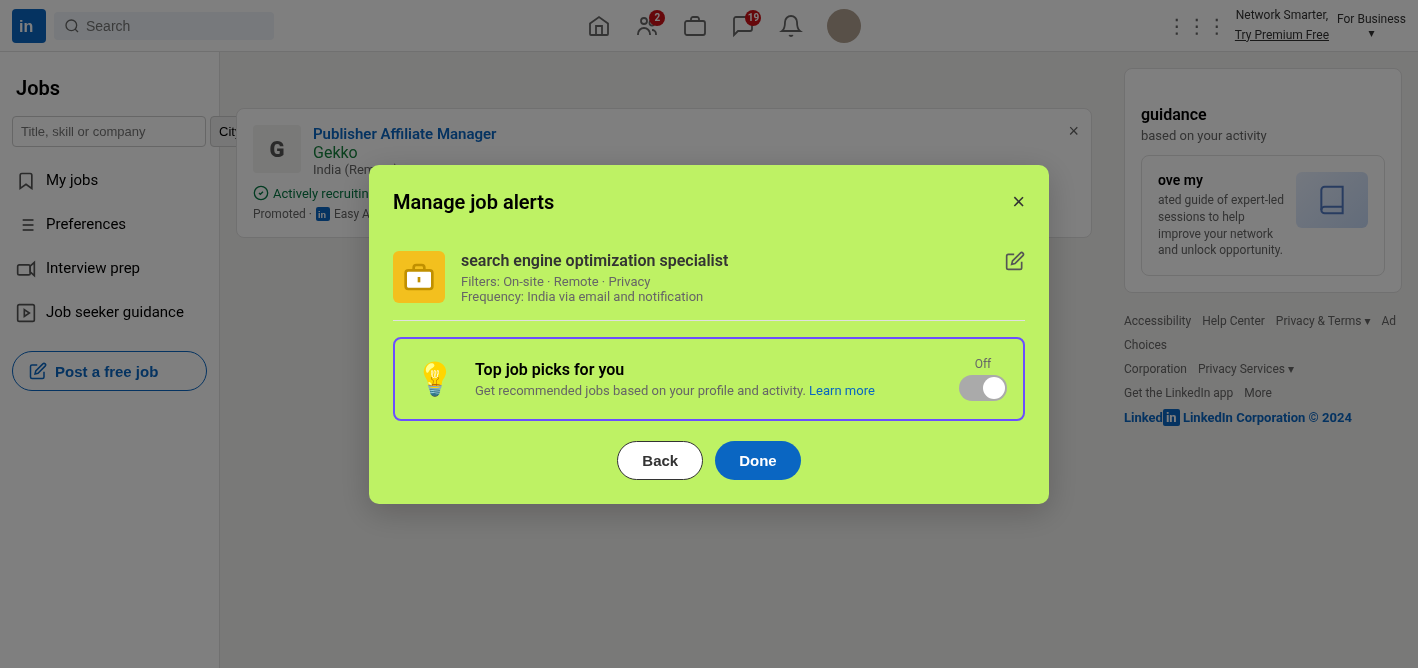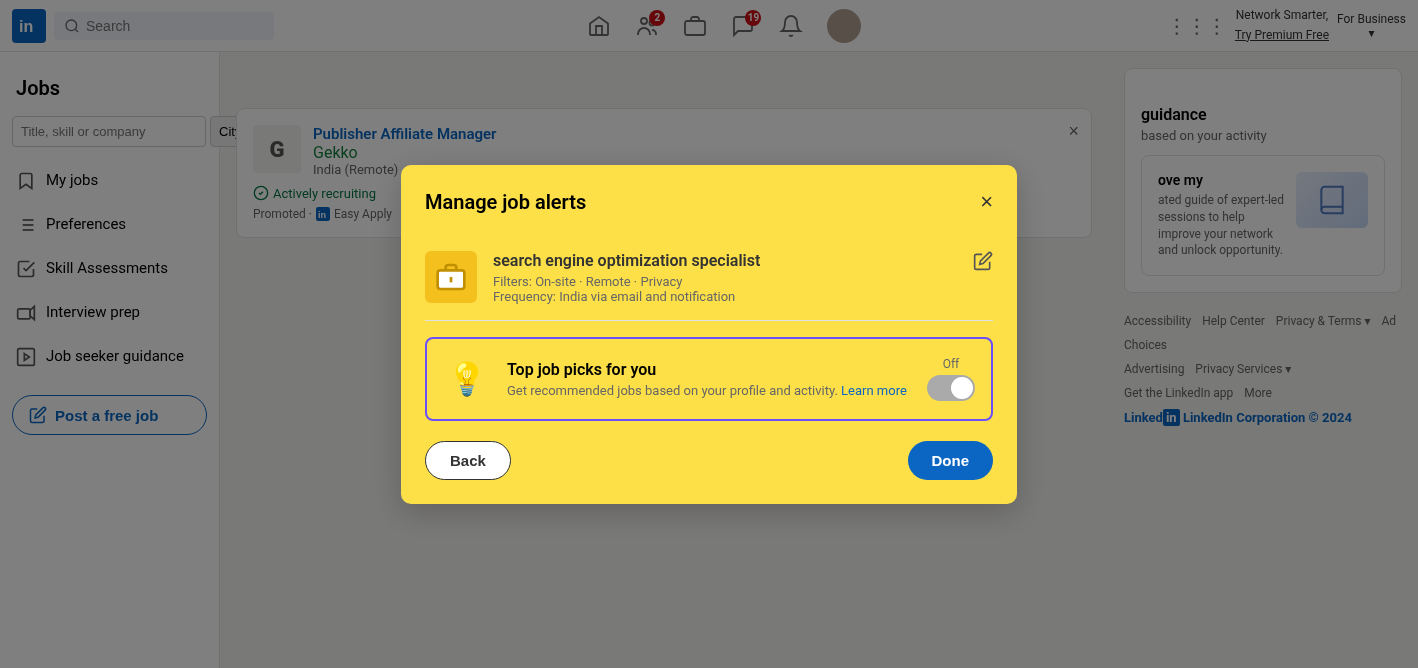--- a/index.html
+++ b/index.html
@@ -134,21 +134,21 @@
 
     
     .overlay {
       position: fixed; top: 0; left: 0; width: 100%; height: 100%;
       background: rgba(0,0,0,0.5); z-index: 100;
       display: flex; align-items: center; justify-content: center;
     }
 
     
     .modal {
-      background: #fde047; border-radius: 10px; width: 616px; max-width: 95%;
+      background: #bef264; border-radius: 10px; width: 680px; max-width: 95%;
       padding: 24px; position: relative; z-index: 101;
       box-shadow: 0 8px 32px rgba(0,0,0,0.2);
     }
     .modal-header { display: flex; justify-content: space-between; align-items: center; margin-bottom: 20px; }
     .modal-title { font-size: 20px; font-weight: 600; color: #000; }
     .modal-close { background: none; border: none; cursor: pointer; font-size: 22px; color: #333; }
 
     .alert-item { display: flex; align-items: flex-start; gap: 16px; padding: 16px 0; border-bottom: 1px solid #e0e0e0; }
     .alert-icon { width: 52px; height: 52px; background: #f3c01e; border-radius: 6px; display: flex; align-items: center; justify-content: center; font-size: 28px; flex-shrink: 0; }
     .alert-info { flex: 1; }
@@ -173,21 +173,21 @@
     .toggle-switch {
       width: 48px; height: 26px; background: #aaa; border-radius: 13px;
       position: relative; cursor: pointer;
     }
     .toggle-knob {
       position: absolute; right: 2px; top: 2px;
       width: 22px; height: 22px; border-radius: 50%; background: white;
     }
 
     
-    .modal-footer { display: flex; justify-content: space-between; gap: 12px; margin-top: 20px; }
+    .modal-footer { display: flex; justify-content: center; gap: 12px; margin-top: 20px; }
     .btn-back {
       border: 1.5px solid #333; background: white; border-radius: 20px;
       padding: 10px 24px; font-size: 15px; font-weight: 600; cursor: pointer; color: #333;
     }
     .btn-done {
       background: #0a66c2; color: white; border: none; border-radius: 20px;
       padding: 10px 24px; font-size: 15px; font-weight: 600; cursor: pointer;
     }
 
     
@@ -288,27 +288,20 @@
     <div class="sidebar-nav-item">
       <svg width="20" height="20" fill="none" stroke="#555" stroke-width="2" viewBox="0 0 24 24">
           <line x1="8" y1="6" x2="21" y2="6"></line>
           <line x1="8" y1="12" x2="21" y2="12"></line>
           <line x1="8" y1="18" x2="21" y2="18"></line>
           <line x1="3" y1="6" x2="3.01" y2="6"></line>
           <line x1="3" y1="12" x2="3.01" y2="12"></line>
           <line x1="3" y1="18" x2="3.01" y2="18"></line>
         </svg>
       <span>Preferences</span>
-    </div>
-    <div class="sidebar-nav-item">
-      <svg width="20" height="20" fill="none" stroke="#555" stroke-width="2" viewBox="0 0 24 24">
-          <polyline points="9 11 12 14 22 4"></polyline>
-          <path d="M21 12v7a2 2 0 01-2 2H5a2 2 0 01-2-2V5a2 2 0 012-2h11"></path>
-        </svg>
-      <span>Skill Assessments</span>
     </div>
     <div class="sidebar-nav-item">
       <svg width="20" height="20" fill="none" stroke="#555" stroke-width="2" viewBox="0 0 24 24">
           <rect x="2" y="7" width="15" height="12" rx="2"></rect>
           <polygon points="22 4 17 8.5 17 15.5 22 20"></polygon>
         </svg>
       <span>Interview prep</span>
     </div>
     <div class="sidebar-nav-item">
       <svg width="20" height="20" fill="none" stroke="#555" stroke-width="2" viewBox="0 0 24 24">
@@ -378,21 +371,21 @@
         </div>
       </div>
     </div>
 
     <div class="footer">
       <a href="#">Accessibility</a>
       <a href="#">Help Center</a>
       <a href="#">Privacy &amp; Terms ▾</a>
       <a href="#">Ad Choices</a>
       <br>
-      <a href="#">Advertising</a>
+      <a href="#">Corporation</a>
       <a href="#">Privacy Services ▾</a>
       <br>
       <a href="#">Get the LinkedIn app</a>
       <a href="#">More</a>
       <br>
       <span class="linkedin-brand">Linked<span style="background:#0a66c2;color:white;padding:1px 3px;border-radius:2px;">in</span> LinkedIn Corporation © 2024</span>
     </div>
   </div>
 </div>
 

